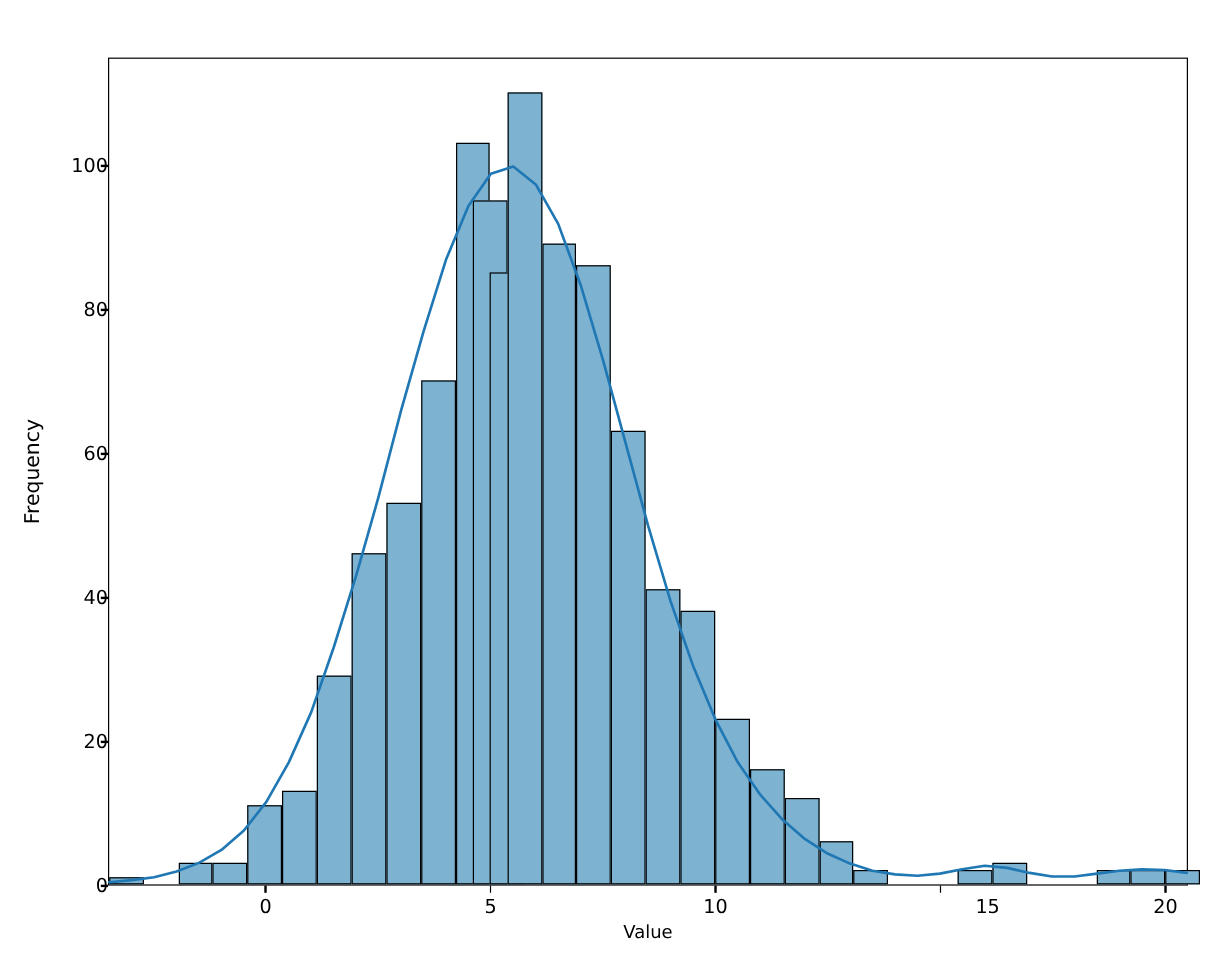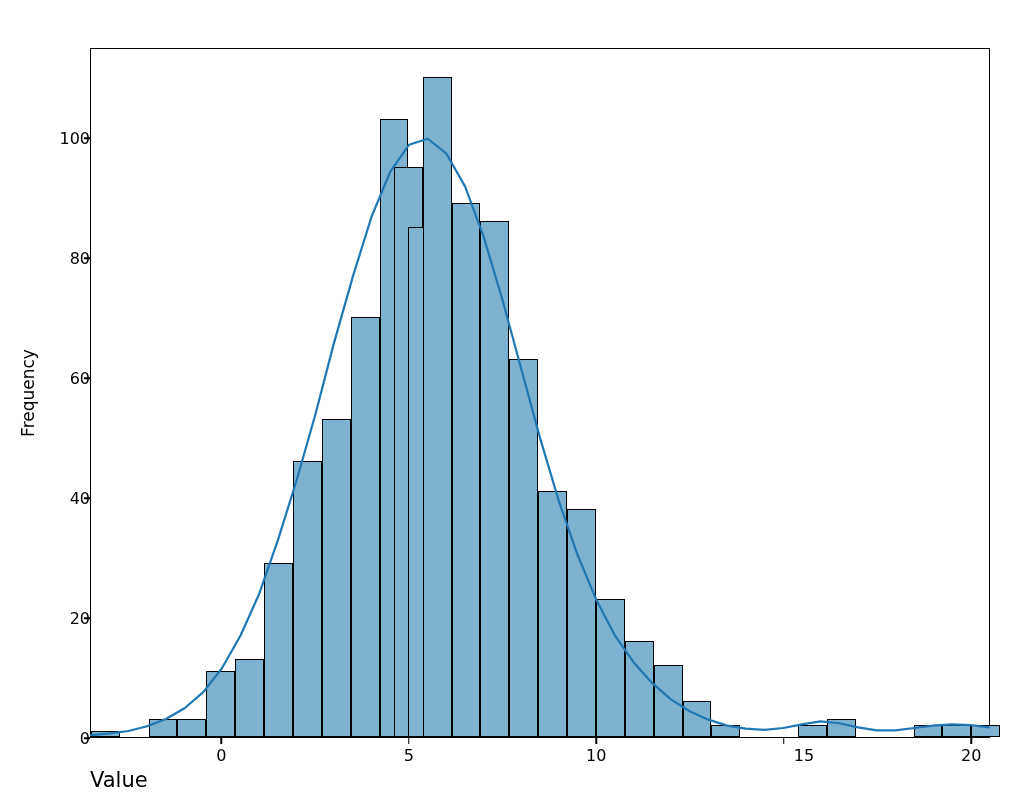--- a/index.html
+++ b/index.html
@@ -93,22 +93,22 @@
     height: 6px;
     width: 1.5px;
     background: #000;
     transform: translateX(-50%);
   }
   .xlabel {
     position: absolute;
     left: 90px;
     width: 900px;
     top: 768px;
-    text-align: left;
-    font-size: 21px;
+    text-align: center;
+    font-size: 15px;
   }
   .ylabel {
     position: absolute;
     left: 18px;
     top: 48px;
     height: 690px;
     width: 20px;
     display: flex;
     align-items: center;
     justify-content: center;
@@ -179,21 +179,21 @@
       <div class="y-tick-label" style="top: 138px; left: 0px; width: 90px;">100</div>
       <div class="y-tick-mark" style="top: 138px;"></div>
     </div>
   <div id="x-ticks">
       <div class="x-tick-label" style="left: 221.25px; top: 738px;">0</div>
       <div class="x-tick-mark" style="left: 221.25px;"></div>
       <div class="x-tick-label" style="left: 408.75px; top: 738px;">5</div>
       <div class="x-tick-mark" style="left: 408.75px;"></div>
       <div class="x-tick-label" style="left: 596.25px; top: 738px;">10</div>
       <div class="x-tick-mark" style="left: 596.25px;"></div>
-      <div class="x-tick-label" style="left: 804px; top: 738px;">15</div>
+      <div class="x-tick-label" style="left: 823px; top: 738px;">15</div>
       <div class="x-tick-mark" style="left: 783.75px;"></div>
       <div class="x-tick-label" style="left: 971.25px; top: 738px;">20</div>
       <div class="x-tick-mark" style="left: 971.25px;"></div>
     </div>
 
   <div class="xlabel">Value</div>
 
 </div>
 
 </body></html>

